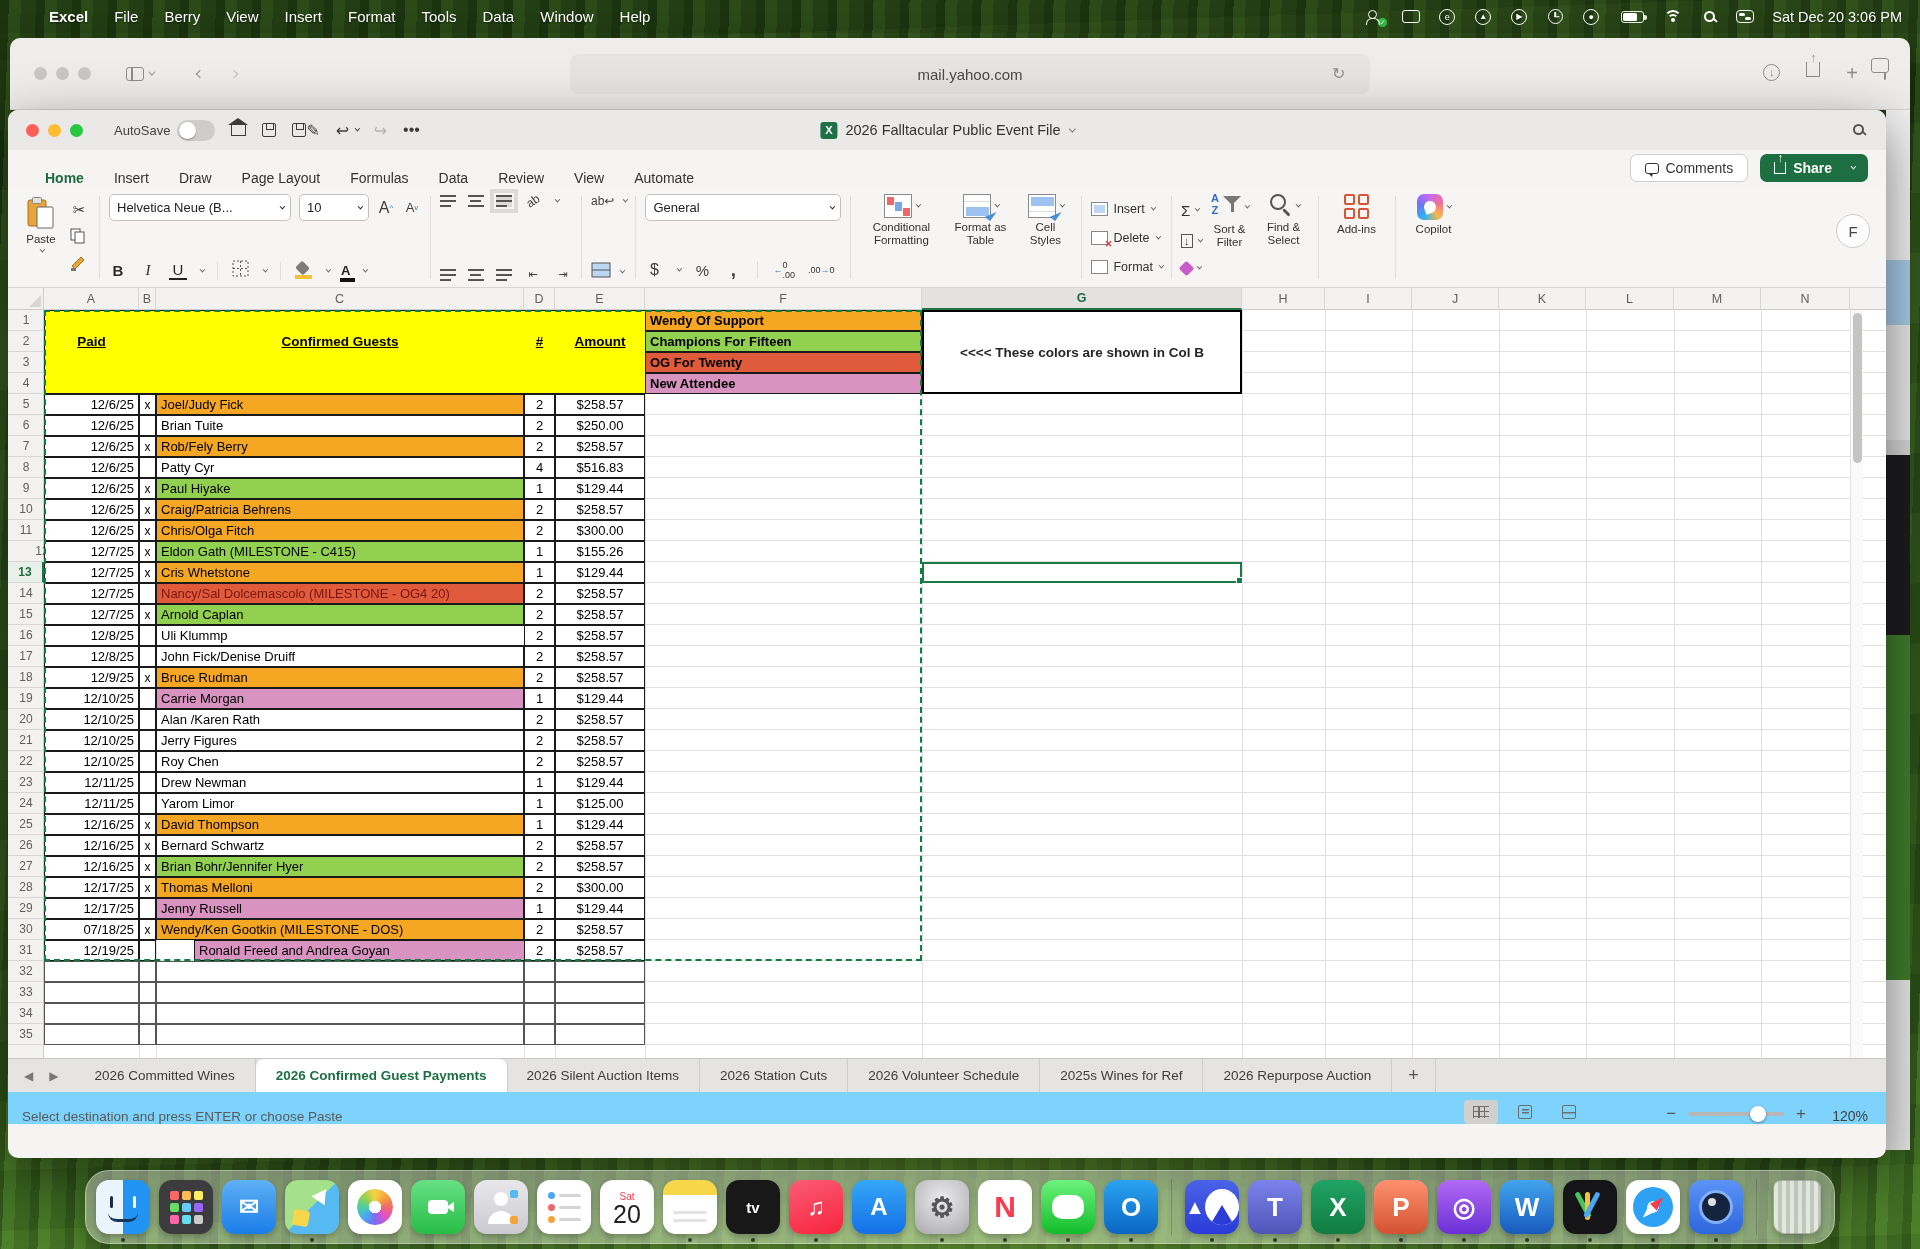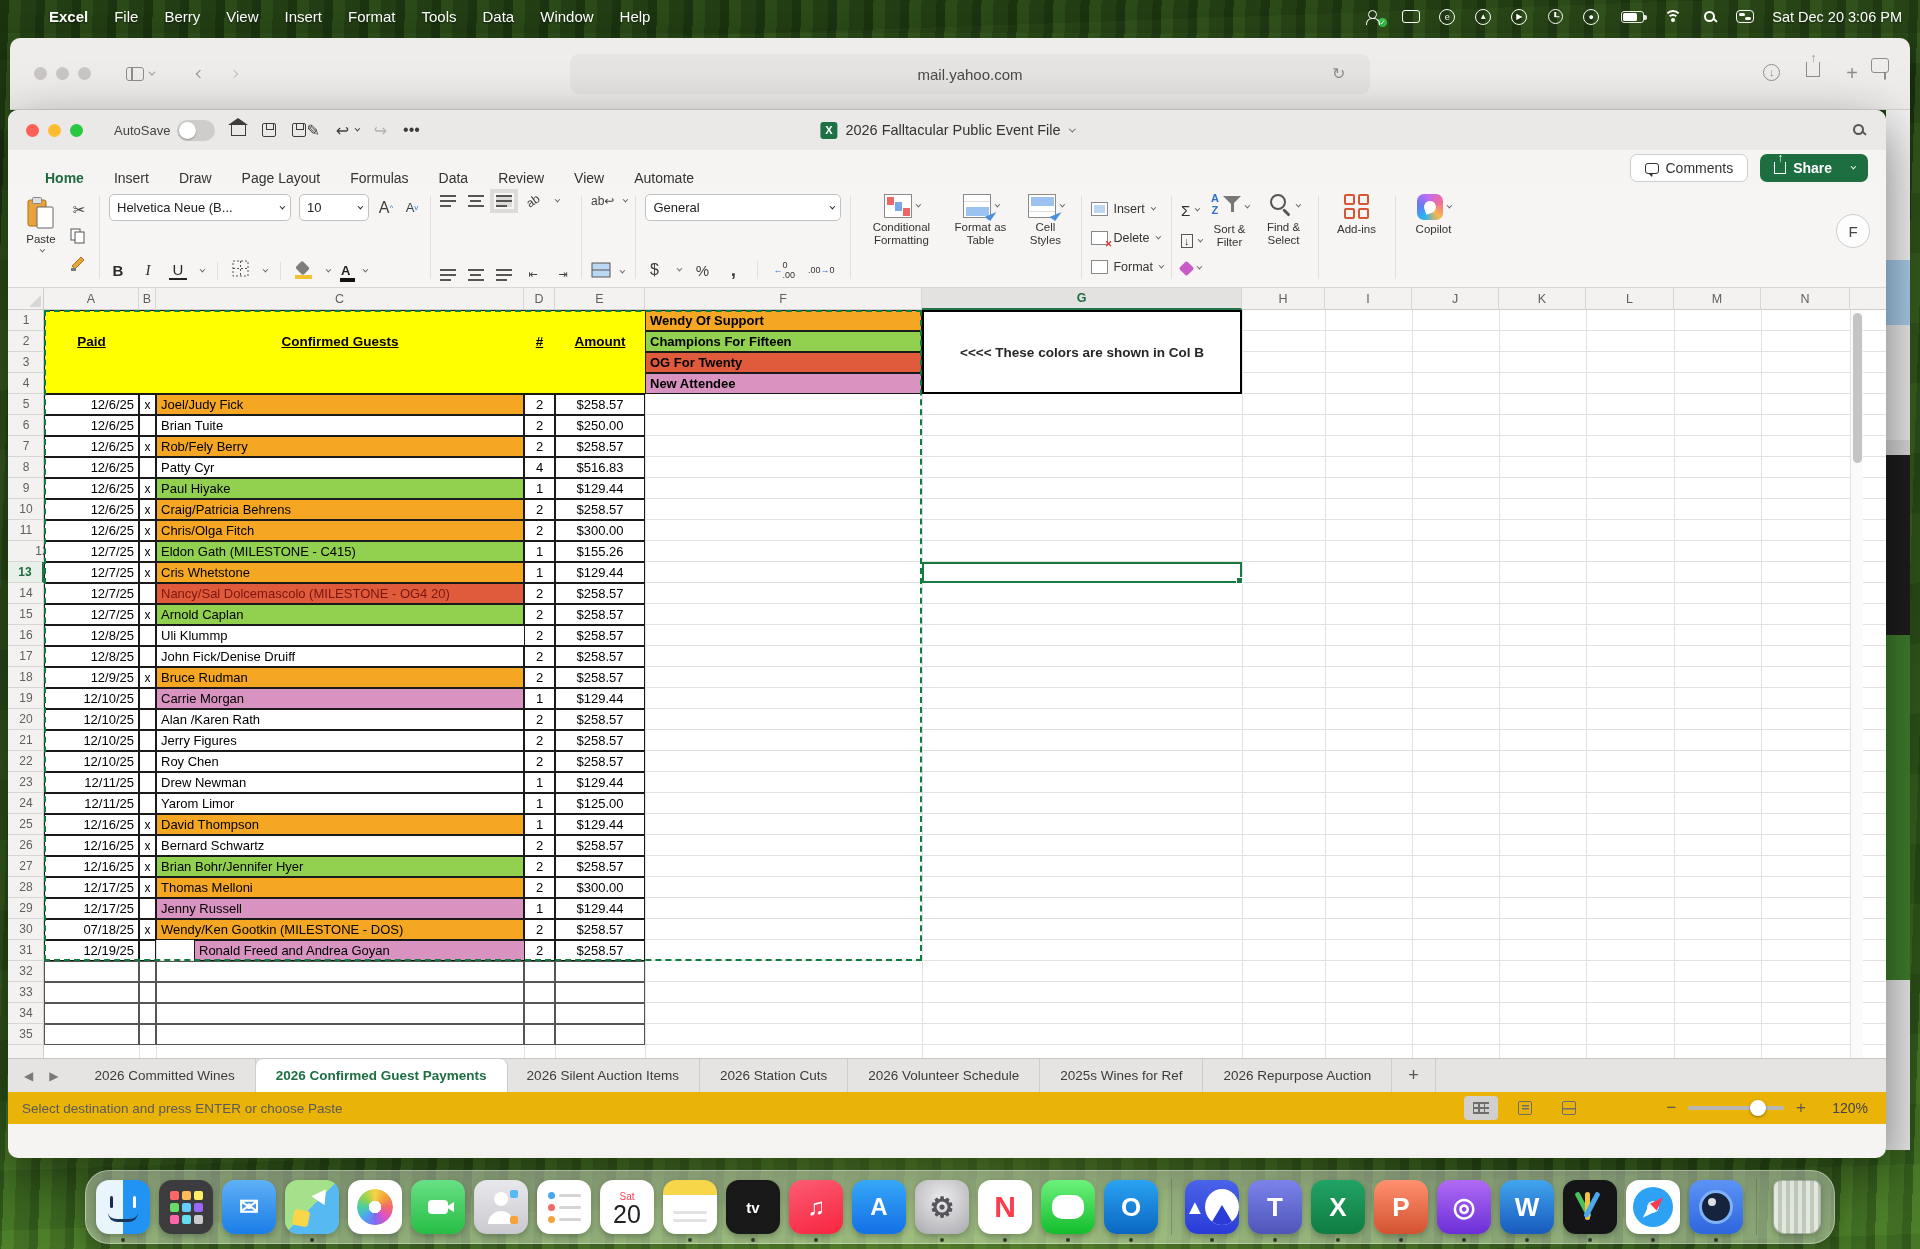--- a/index.html
+++ b/index.html
@@ -198,21 +198,21 @@
   .vscroll .thumb { position:absolute; left:2px; top:3px; width:9px; height:150px; background:#c6c4c2; border-radius:5px; }
 
   
   .stabs { height:34px; background:#e6e4e3; border-top:1px solid #c9c7c6; display:flex; align-items:stretch; font-size:13.5px; color:#3c3c3c; }
   .stabs .nav { display:flex; align-items:center; gap:16px; padding:0 16px; color:#7a7878; font-size:12px; }
   .stab { display:flex; align-items:center; padding:0 20px; border-right:1px solid #cfcdcc; }
   .stab.active { background:#fff; color:#1d6f42; font-weight:bold; border-radius:7px 7px 0 0; border-right:none; box-shadow:1px 0 0 #cfcdcc, -1px 0 0 #cfcdcc; }
   .stab.add { font-size:18px; color:#555; padding:0 16px; }
 
   
-  .sbar { height:32px; background:#eab308; display:flex; align-items:center; padding:0 14px; color:#5a5a5a; font-size:13.5px; position:relative; }
+  .sbar { height:32px; background:#7dd3fc; display:flex; align-items:flex-end; padding:0 14px; color:#5a5a5a; font-size:13.5px; position:relative; }
   .sbar .views { position:absolute; right:300px; display:flex; align-items:center; gap:10px; }
   .viewbtn { width:34px; height:24px; display:flex; align-items:center; justify-content:center; border-radius:4px; }
   .viewbtn.active { background:#d2d0cf; }
   .vb-grid { width:16px; height:12px; background:
      repeating-linear-gradient(90deg,#6e6e6e 0 1.5px, transparent 1.5px 5.5px),
      repeating-linear-gradient(180deg,#6e6e6e 0 1.5px, transparent 1.5px 5px); }
   .vb-page { width:14px; height:14px; border:1.5px solid #6e6e6e; border-radius:2px; background:linear-gradient(#6e6e6e,#6e6e6e) 3px 3px/7px 1.5px no-repeat, linear-gradient(#6e6e6e,#6e6e6e) 3px 6px/7px 1.5px no-repeat; }
   .vb-break { width:14px; height:14px; border:1.5px solid #6e6e6e; border-radius:2px; background:linear-gradient(#6e6e6e,#6e6e6e) 0 6px/100% 1.5px no-repeat; }
   .zoomer { position:absolute; right:80px; display:flex; align-items:center; gap:12px; color:#555; }
   .ztrack { width:96px; height:4px; background:#b9b7b5; border-radius:2px; position:relative; }

